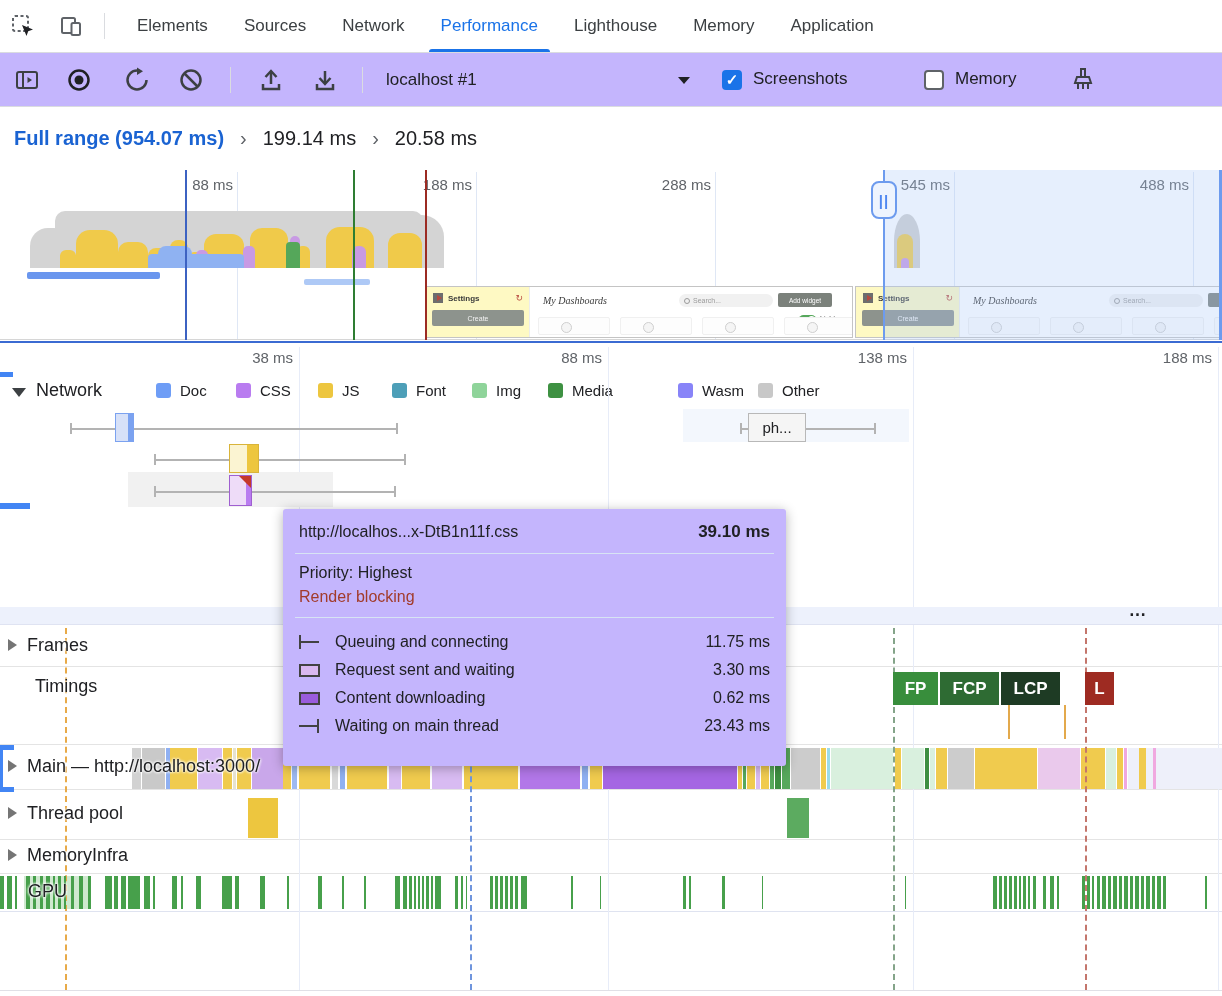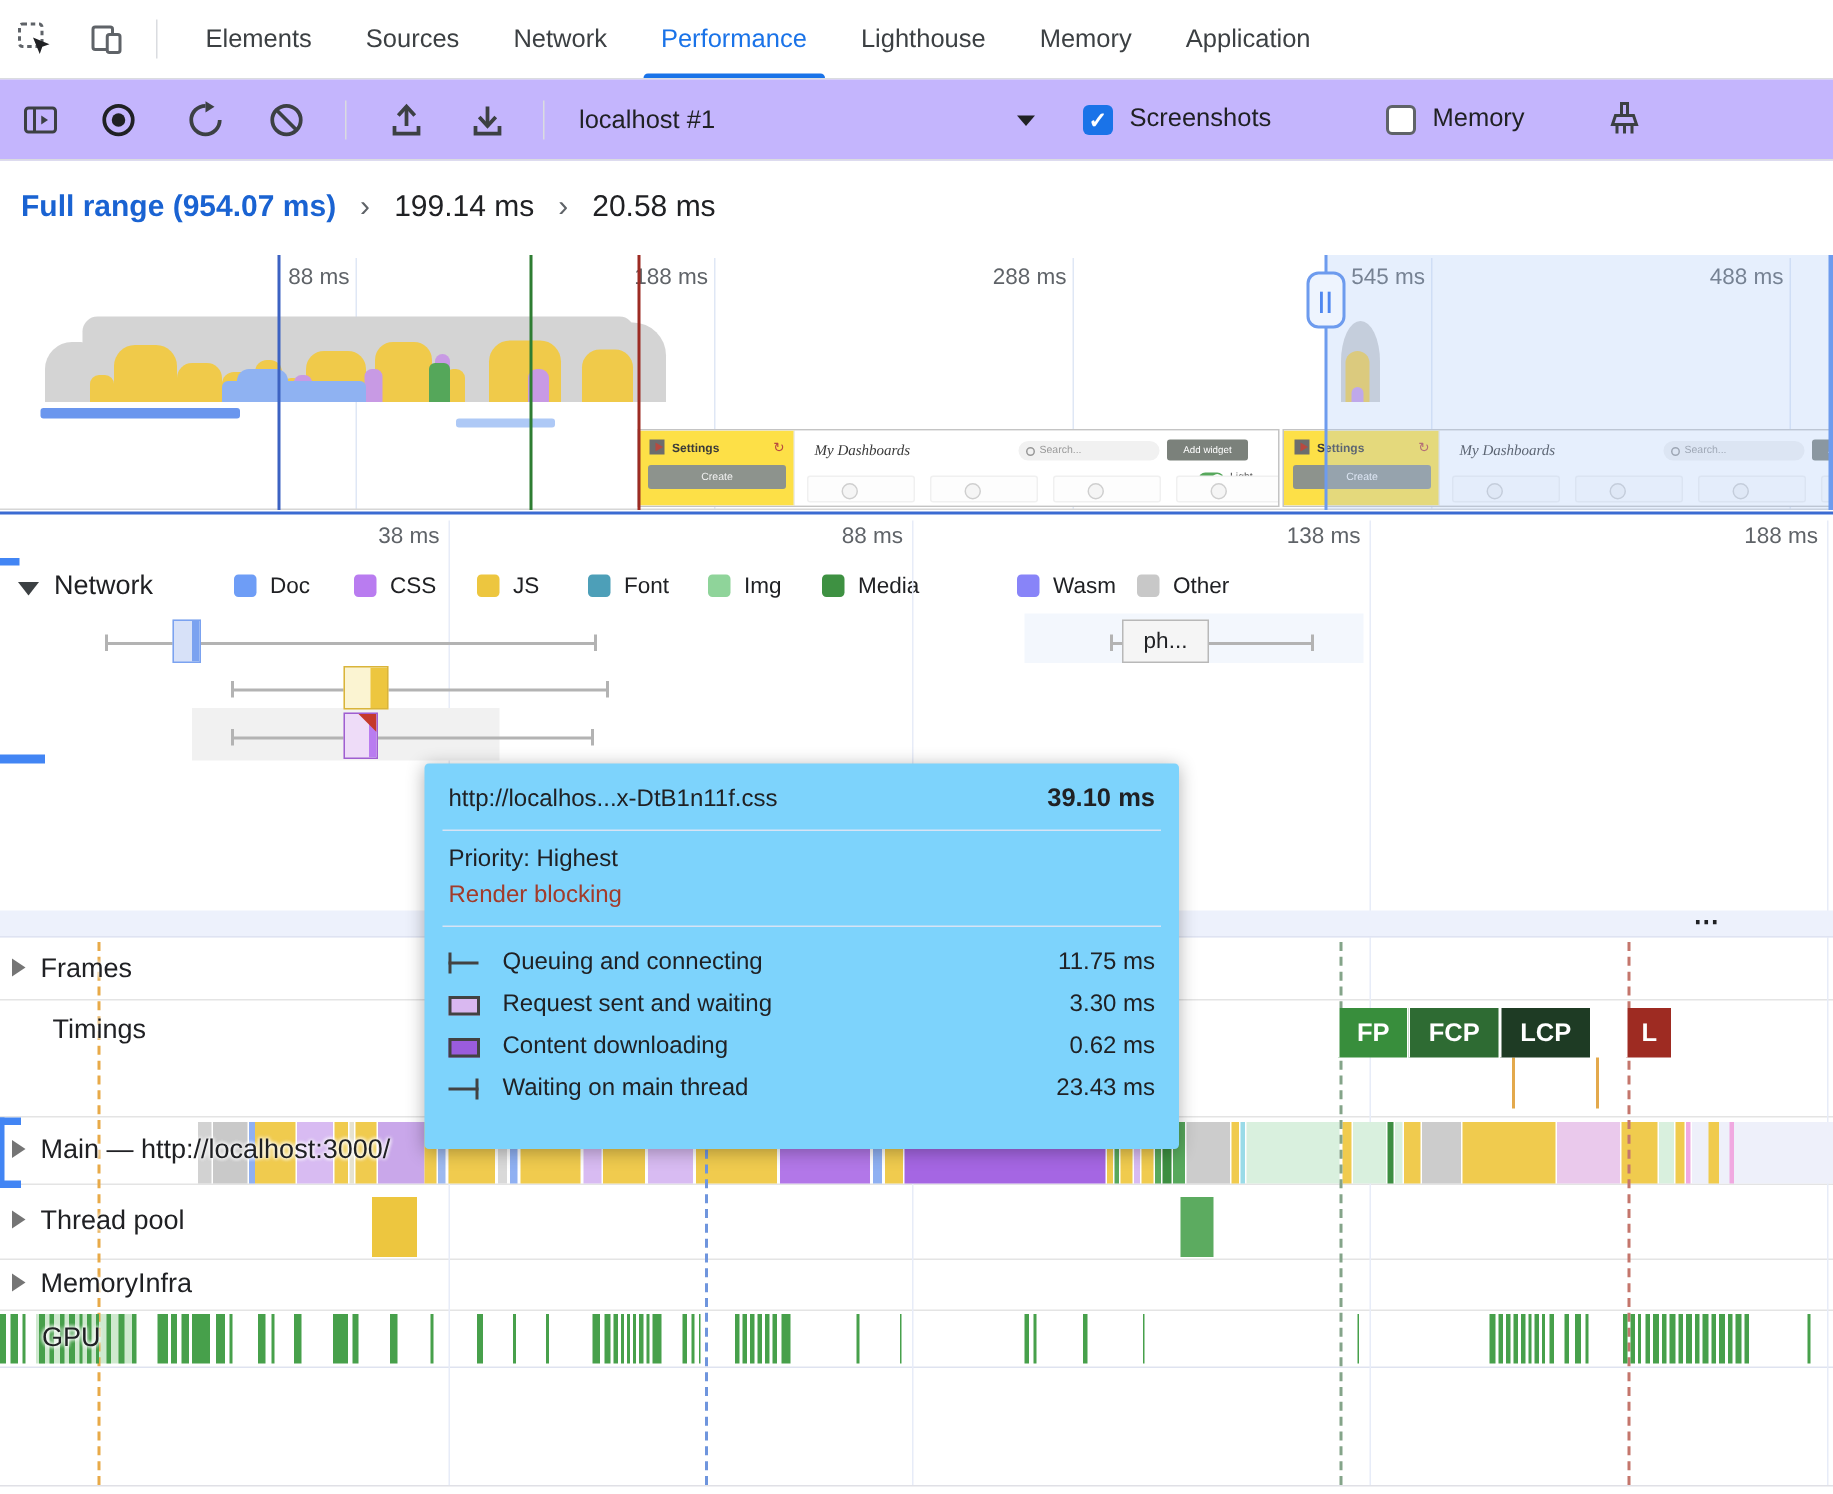--- a/index.html
+++ b/index.html
@@ -29,21 +29,21 @@
   
   .breadcrumb { position:absolute; left:0; top:107px; width:1222px; height:63px; display:flex; align-items:center; padding-left:14px; font-size:20px; color:#202124; }
   .crumb-root { color:#1a63d2; font-weight:bold; }
   .crumb-sep { color:#5f6368; margin:0 16px; font-size:20px; }
 
   
   #overview { position:absolute; left:0; top:170px; width:1222px; height:170px; background:#fff; }
 
   
   .mf-inner { position:absolute; left:0; top:0; width:426px; height:50px; background:#fff; font-size:8px; color:#333; }
-  .mf-side { position:absolute; left:0; top:0; width:104px; height:50px; border-right:1px solid #ececec; background:#fde047; }
+  .mf-side { position:absolute; left:0; top:0; width:104px; height:50px; border-right:1px solid #ececec; background:#fef9c3; }
   .mf-logo { position:absolute; left:7px; top:6px; width:10px; height:10px; background:#6d6d6d; }
   .mf-logo::after { content:""; position:absolute; right:1px; top:2px; border-left:5px solid #b8493f; border-top:3px solid transparent; border-bottom:3px solid transparent; }
   .mf-brand { position:absolute; left:22px; top:7px; font-size:8px; font-weight:bold; color:#3a3a3a; }
   .mf-reload { position:absolute; right:6px; top:6px; color:#b8493f; font-size:9px; }
   .mf-create { position:absolute; left:6px; top:23px; width:92px; height:16px; background:#8d938d; border-radius:2px; color:#f2f2f2; font-size:7px; display:flex; align-items:center; justify-content:center; }
   .mf-title { position:absolute; left:117px; top:8px; font-family:"Liberation Serif", serif; font-style:italic; font-size:10px; color:#3a3a3a; }
   .mf-search { position:absolute; left:253px; top:7px; width:94px; height:13px; background:#f1f1f1; border-radius:7px; color:#9a9a9a; font-size:7px; line-height:13px; padding-left:14px; }
   .mf-search::before { content:""; position:absolute; left:5px; top:4px; width:4px; height:4px; border:1px solid #9a9a9a; border-radius:50%; }
   .mf-addw { position:absolute; left:352px; top:6px; width:54px; height:14px; background:#7b817b; border-radius:2px; color:#fff; font-size:6.5px; display:flex; align-items:center; justify-content:center; }
   .mf-toggle { position:absolute; left:373px; top:28px; width:17px; height:9px; background:#57a85c; border-radius:5px; }
@@ -63,21 +63,21 @@
 
   .row { position:absolute; left:0; width:1222px; border-bottom:1px solid #e4e4e4; background:transparent; }
   .row-label { position:absolute; font-size:18px; color:#202124; z-index:5; text-shadow:0 0 3px #fff, 0 0 3px #fff, 0 0 3px #fff; white-space:nowrap; }
   .row-arrow { display:inline-block; width:0; height:0; border-top:6px solid transparent; border-bottom:6px solid transparent; border-left:9px solid #757575; margin-right:10px; }
   .band-header { position:absolute; left:0; top:607px; width:1222px; height:18px; background:#edf1fc; border-bottom:1px solid #dfe3f2; z-index:2; }
   .dots { position:absolute; right:74px; top:-3px; font-size:17px; font-weight:bold; letter-spacing:2px; color:#202124; }
 
   .badge { position:absolute; top:672px; height:33px; color:#fff; font-size:17px; font-weight:bold; display:flex; align-items:center; justify-content:center; z-index:4; border-left:1px solid #fff; }
 
   
-  #tooltip { position:absolute; left:283px; top:509px; width:503px; height:257px; background:#7dd3fc; border-radius:3px; box-shadow:0 2px 12px rgba(0,0,0,0.30); z-index:30; padding:13px 16px 10px 16px; font-size:16px; color:#202124; }
+  #tooltip { position:absolute; left:283px; top:509px; width:503px; height:257px; background:#c4b5fd; border-radius:3px; box-shadow:0 2px 12px rgba(0,0,0,0.30); z-index:30; padding:13px 16px 10px 16px; font-size:16px; color:#202124; }
   .tt-head { display:flex; justify-content:space-between; align-items:baseline; }
   .tt-dur { font-weight:bold; font-size:17px; white-space:nowrap; margin-left:12px; }
   .tt-hr { height:1px; background:#d7e3f4; margin:11px -4px 10px -4px; }
   .tt-rb { margin-top:6px; }
   .tt-phase { display:flex; align-items:center; height:28px; }
   .tt-phase .ph-label { flex:1; }
   .ph-icon { width:26px; margin-right:10px; position:relative; height:14px; flex:none; }
   .ph-icon.whisker-left::before { content:""; position:absolute; left:0; top:0; width:2px; height:14px; background:#424242; }
   .ph-icon.whisker-left::after { content:""; position:absolute; left:0; top:6px; width:20px; height:2px; background:#424242; }
   .ph-icon.whisker-right::before { content:""; position:absolute; left:18px; top:0; width:2px; height:14px; background:#424242; }

